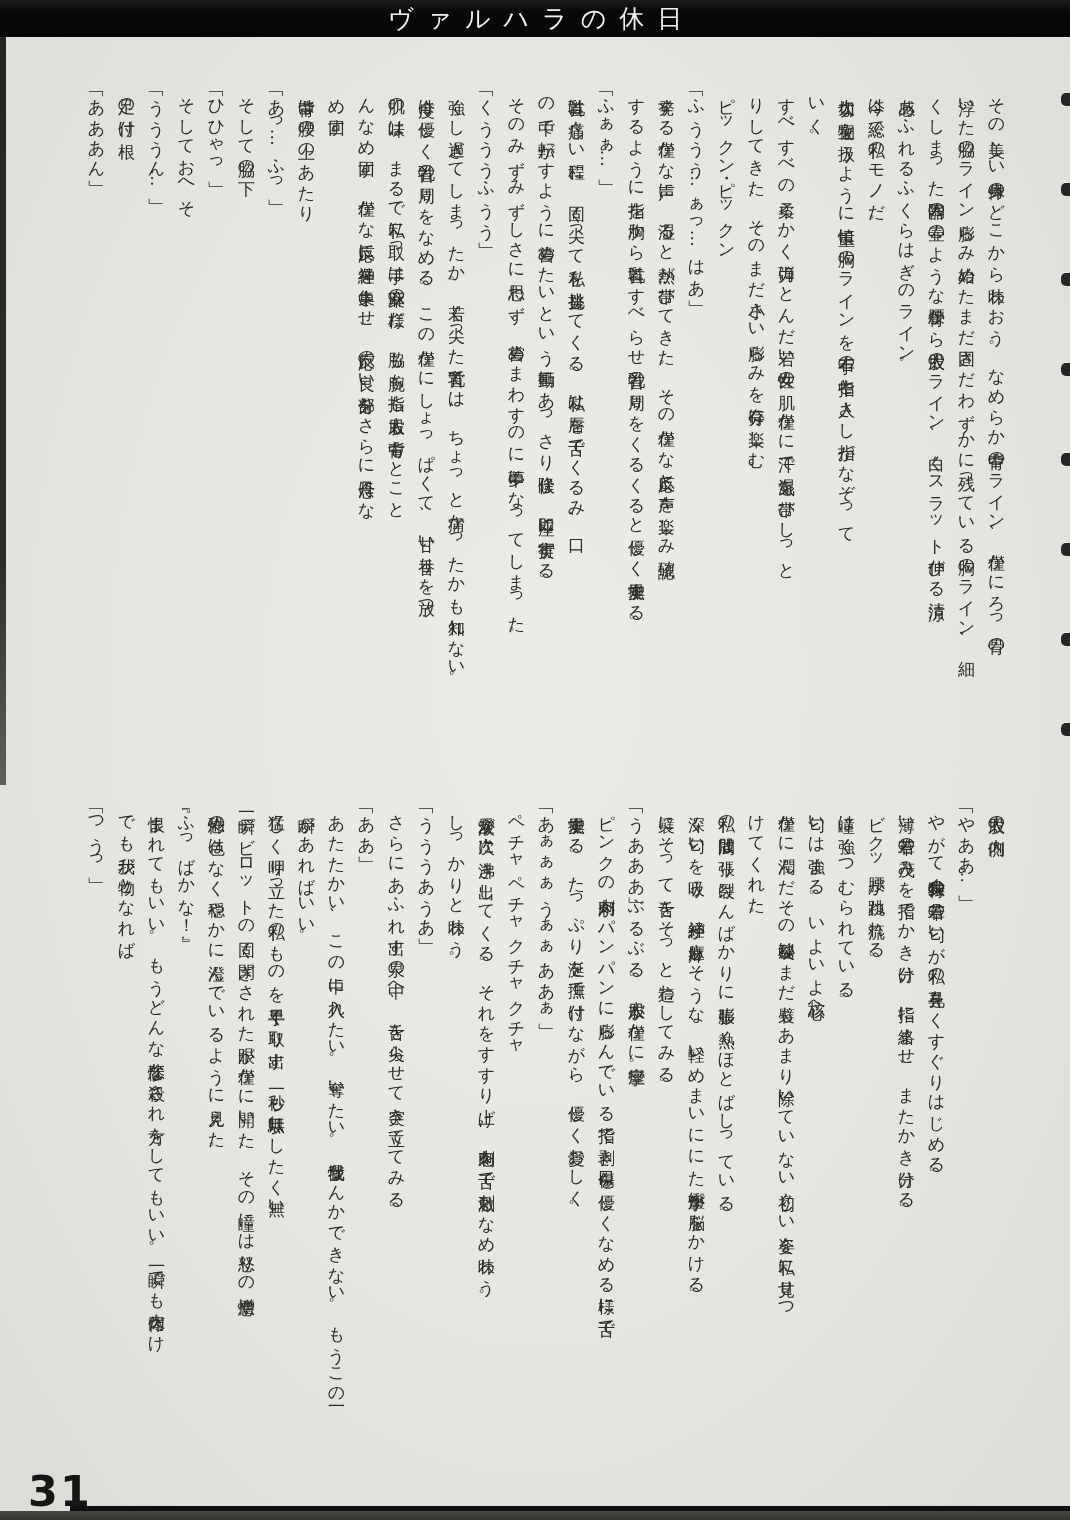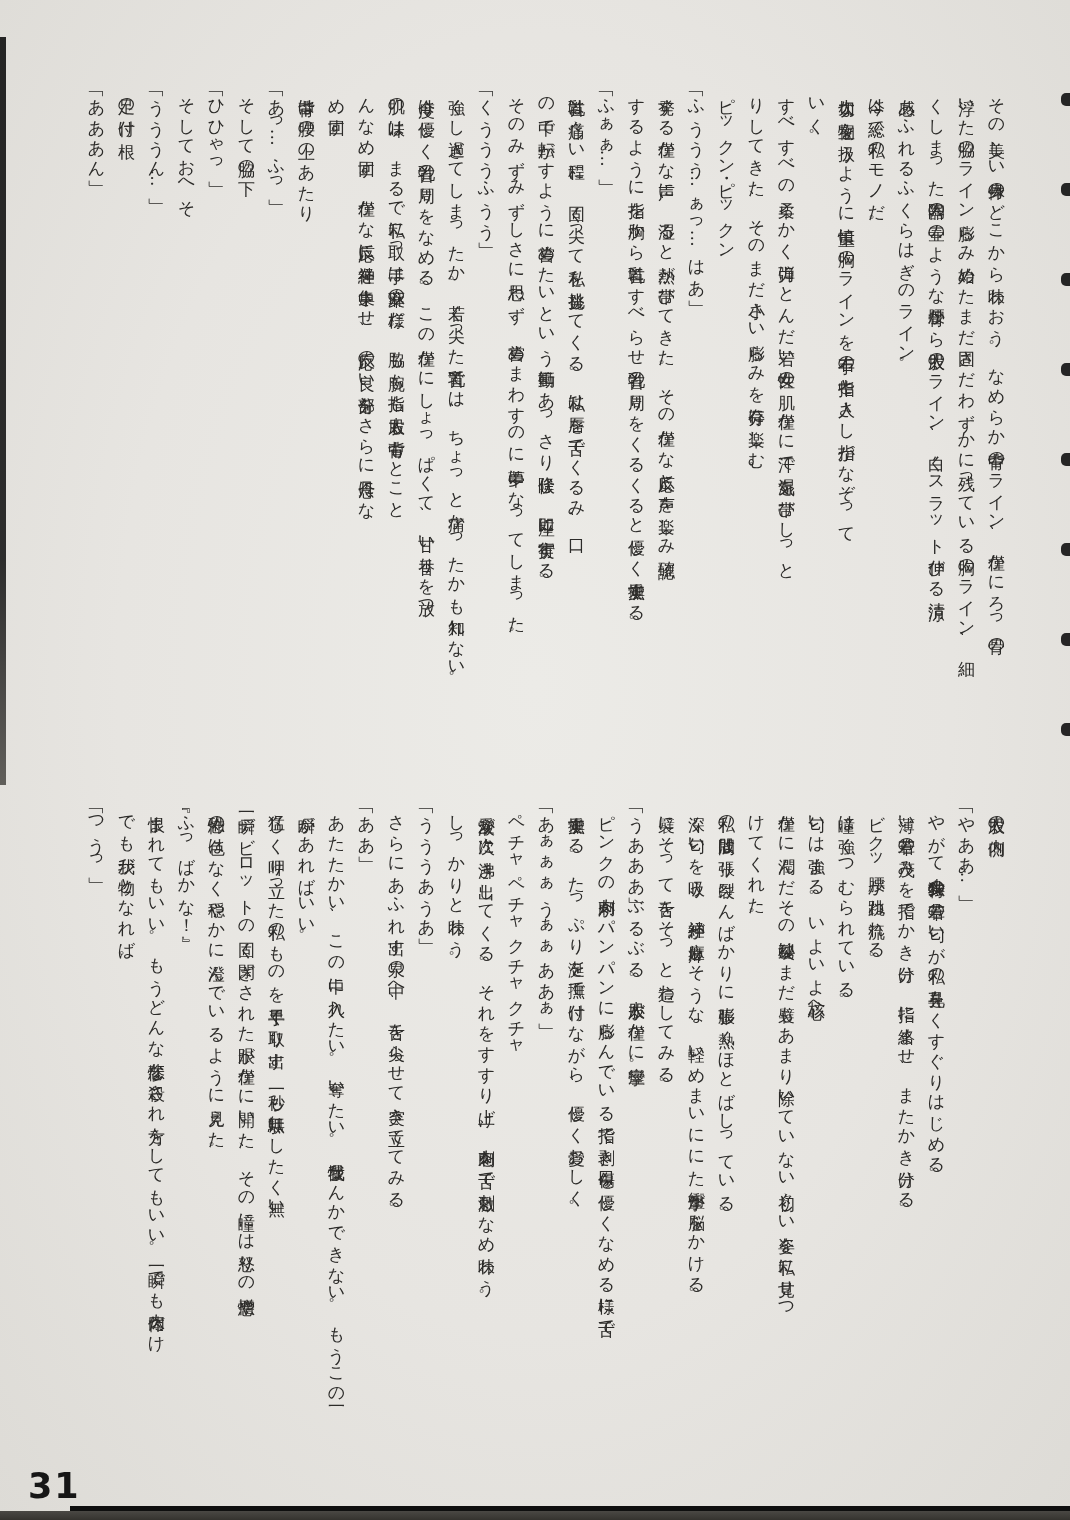--- a/index.html
+++ b/index.html
@@ -61,21 +61,21 @@
     height: 705px;
   }
 
   
   .page-number {
     position: absolute;
     left: 28px;
     top: 1466px;
     font-family: "DejaVu Sans", "Liberation Sans", sans-serif;
     font-weight: bold;
-    font-size: 35px;
+    font-size: 43px;
     letter-spacing: 2px;
     color: #161616;
   }
 
   
   .edge-left {
     position: absolute;
     left: 0; top: 37px;
     width: 6px; height: 748px;
     background: linear-gradient(180deg, #141414 0%, #1d1d1d 70%, #55534f 100%);
@@ -101,20 +101,23 @@
     background: #111;
     border-radius: 5px 0 0 5px;
     opacity: 0.9;
   }
 </style>
 </head>
 <body>
 
 <div id="stage">
 
+  <header class="title-banner">
+    <span class="title-text">ヴァルハラの休日</span>
+  </header>
 
   <div id="top-block" class="vblock">
       <div class="vline">その美しい身体のどこから味わおう。なめらか背中のライン、僅かにろっ骨の</div>
       <div class="vline">浮いた脇のライン膨らみ始めたまだ固さだわずかに残っている胸のライン、細</div>
       <div class="vline">くしまった陶器の壷のような腰骨から太股のライン、白くスラット伸びる清涼</div>
       <div class="vline">感あふれるふくらはぎのライン。</div>
       <div class="vline">今は総て私のモノだ。</div>
       <div class="vline">大切な宝物を扱うように慎重に胸のラインを右手の中指と人さし指がなぞって</div>
       <div class="vline">いく。</div>
       <div class="vline">すべすべの柔らかく弾力にとんだ若い女性の肌、僅かに汗で湿気を帯びしっと</div>

